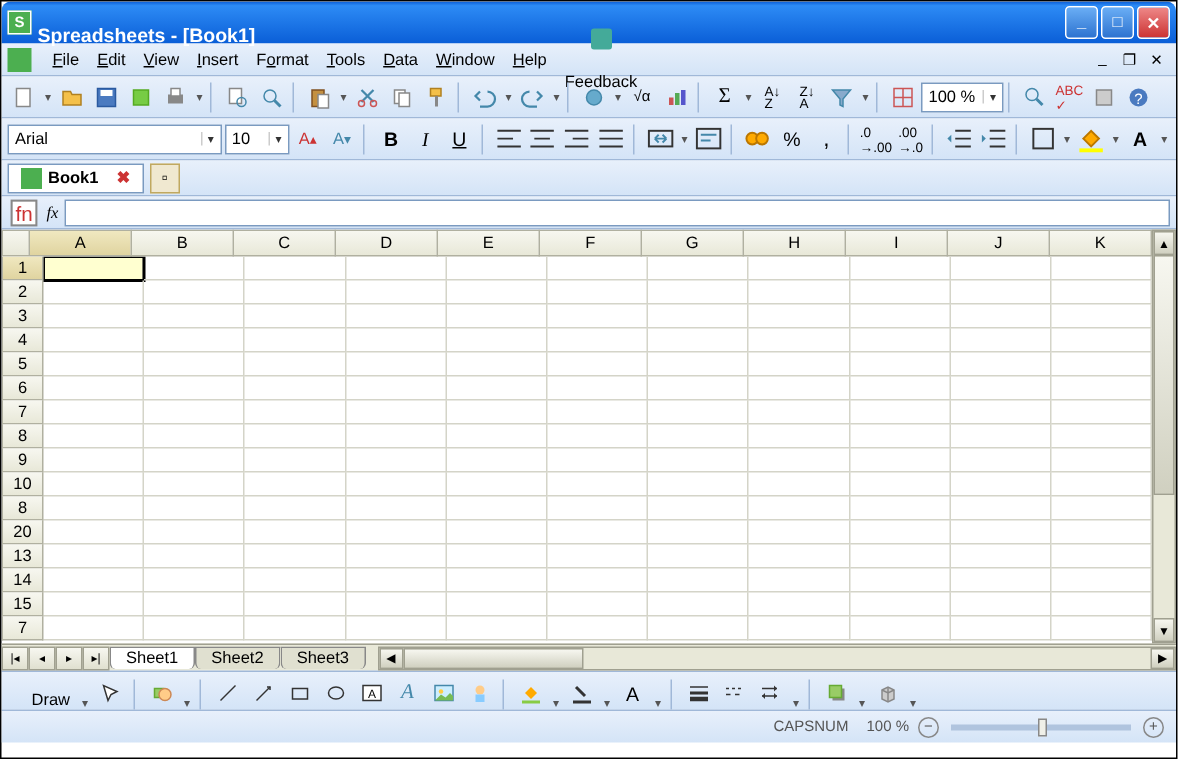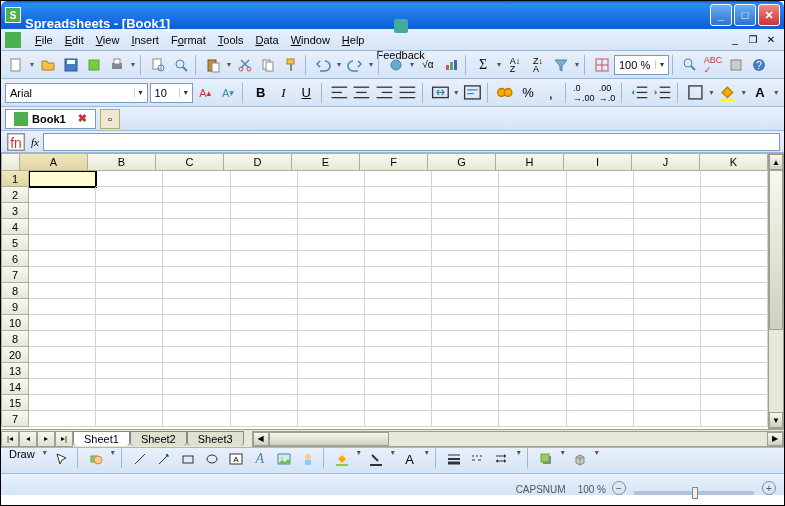--- a/index.html
+++ b/index.html
@@ -59,22 +59,22 @@
 .ch.sel,.rh.sel{background:linear-gradient(#f0e8c0,#e0d4a0);}
 
 .sheetbar{height:18px;display:flex;align-items:center;background:#e8e8d8;border-top:1px solid #a0a090;}
 .navbtn{width:18px;height:16px;border:1px solid #a0a090;background:linear-gradient(#f7f7f0,#e0e0d0);display:flex;align-items:center;justify-content:center;font-size:8px;}
 .stab{padding:1px 10px;background:#fff;border:1px solid #888;border-bottom:none;border-radius:0 0 4px 4px;margin-top:-1px;font-size:11px;}
 .stab.inact{background:#e0e0d0;}
 .hscroll{flex:1;height:16px;background:#e8e8d8;border:1px solid #a0a090;margin-left:8px;position:relative;display:flex;}
 .hscroll .sbtn{width:16px;height:14px;background:linear-gradient(#f7f7f0,#d0d0c0);border:1px solid #a0a090;font-size:8px;display:flex;align-items:center;justify-content:center;}
 .hscroll .thumb{width:120px;height:14px;background:linear-gradient(#f7f7f0,#d0d0c0);border:1px solid #a0a090;}
 
-.drawbar{background:linear-gradient(#e8f0fb,#d4e4f7);height:26px;display:flex;align-items:flex-start;padding:0 4px;border-top:1px solid #a0b8d8;gap:2px;}
-.statusbar{background:linear-gradient(#e8f0fb,#d4e4f7);height:22px;display:flex;align-items:flex-end;padding:0 8px;border-top:1px solid #a0b8d8;font-size:10px;color:#555;}
+.drawbar{background:linear-gradient(#e8f0fb,#d4e4f7);height:26px;display:flex;align-items:flex-end;padding:0 16px;border-top:1px solid #a0b8d8;gap:2px;}
+.statusbar{background:linear-gradient(#e8f0fb,#d4e4f7);height:22px;display:flex;align-items:center;padding:0 8px;border-top:1px solid #a0b8d8;font-size:10px;color:#555;}
 .statusbar .sfill{flex:1;}
 .zslider{width:120px;height:4px;background:#b0c4de;margin:0 8px;position:relative;}
 .zslider .zthumb{position:absolute;left:58px;top:-4px;width:6px;height:12px;background:#f0f0e8;border:1px solid #888;}
 .vscroll{width:16px;background:#e8e8d8;border:1px solid #a0a090;display:flex;flex-direction:column;}
 .vscroll .sbtn{height:16px;background:linear-gradient(#f7f7f0,#d0d0c0);border:1px solid #a0a090;font-size:8px;display:flex;align-items:center;justify-content:center;}
 .vscroll .vthumb{height:160px;background:linear-gradient(#f7f7f0,#d0d0c0);border:1px solid #a0a090;}
 .vscroll .vtrack{flex:1;}
 
 .gridwrap{display:flex;flex-direction:column;flex:1;overflow:hidden;}
 .gridbody{display:flex;flex:1;overflow:hidden;}

